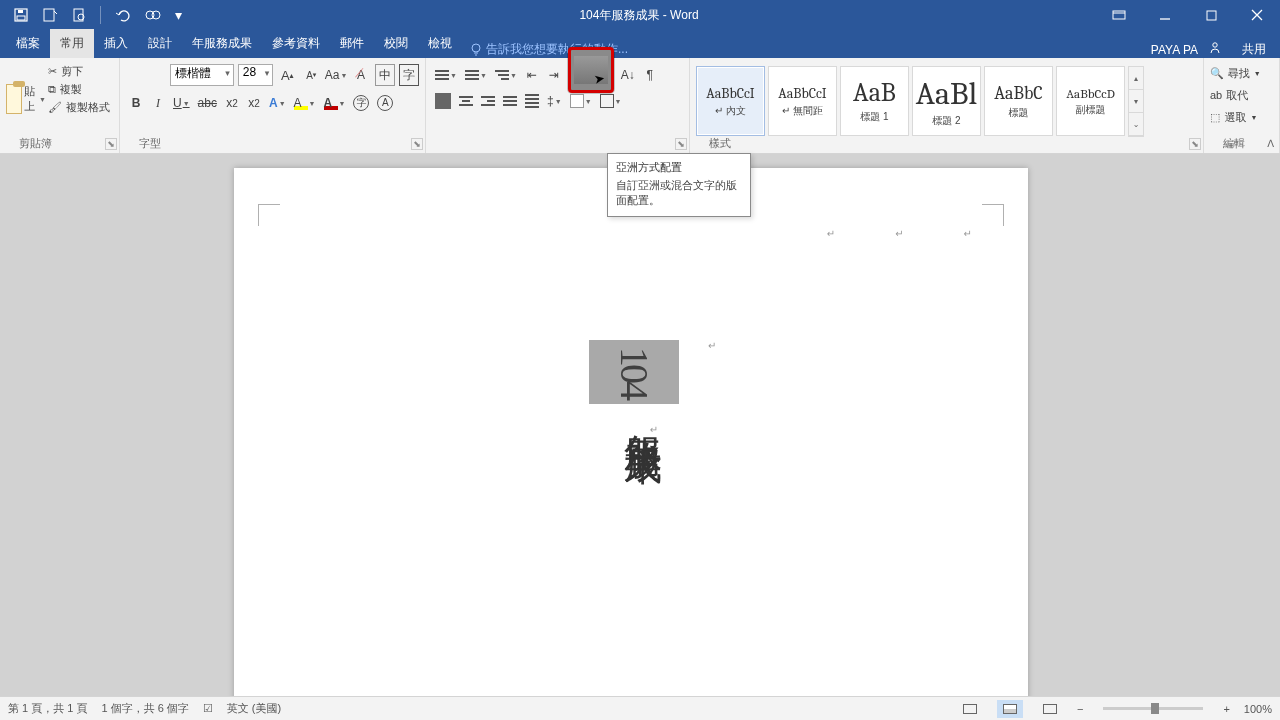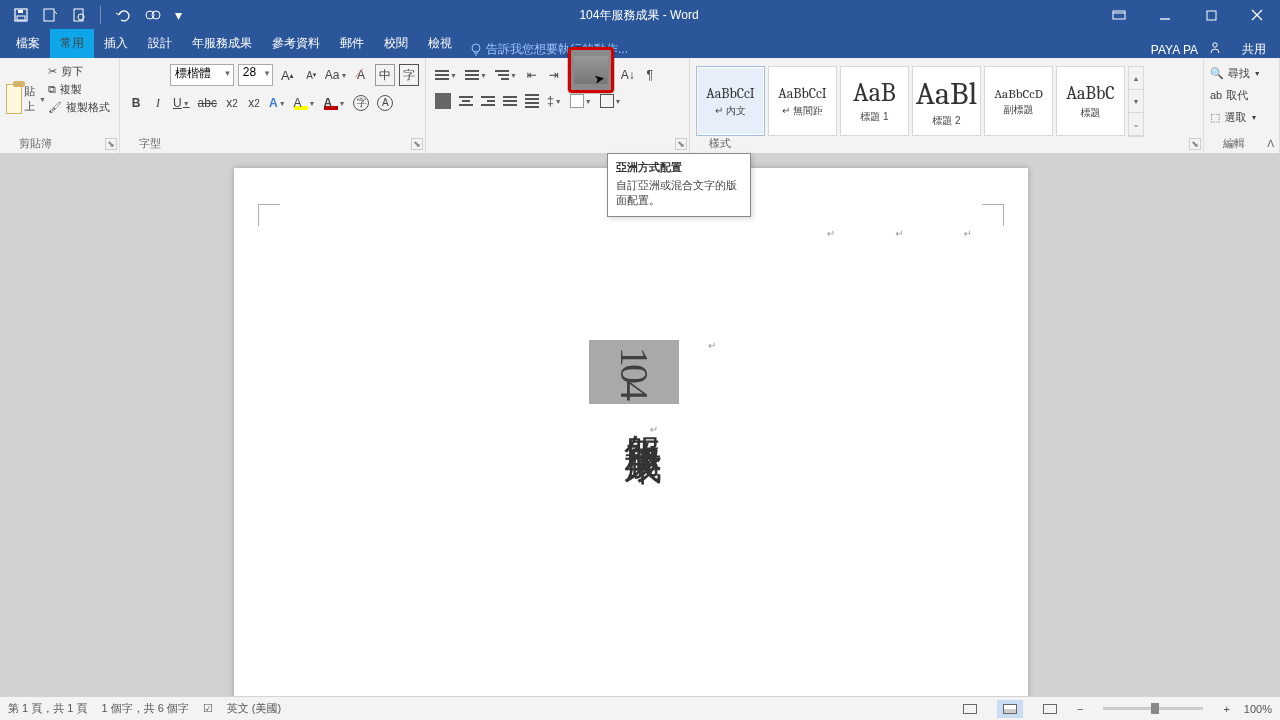--- a/index.html
+++ b/index.html
@@ -10,21 +10,21 @@
 .titlebar .qat { display: flex; align-items: center; gap: 14px; padding-left: 14px; }
 .titlebar .qat-item { color: #fff; font-size: 14px; }
 .titlebar .sep { width: 1px; height: 18px; background: rgba(255,255,255,0.35); }
 .titlebar .title { flex: 1; text-align: center; font-size: 12px; }
 .titlebar .wbtns { display:flex; }
 .titlebar .wbtn { width: 46px; height: 30px; display:flex; align-items:center; justify-content:center; color:#fff; font-size:12px;}
 
 
 .tabsrow { height: 28px; background: #2b579a; display:flex; align-items:flex-end; color:#fff; font-size:12px; padding-left:6px;}
 .tab { padding: 6px 10px 6px 10px; cursor:default; }
-.tab.active { background:#0ea5e9; color:#444; }
+.tab.active { background:#e5e5e5; color:#444; }
 .tabsrow .tell { margin-left: 8px; color: #9dc3ff; display:flex; align-items:center; gap:4px;}
 .tabsrow .right { margin-left:auto; display:flex; align-items:center; gap:10px; padding-right:14px; color:#fff;}
 .tabsrow .right .share{ display:flex; align-items:flex-start; gap:20px;}
 
 
 .ribbon { height: 96px; background:#f3f3f3; border-bottom:1px solid #d4d4d4; display:flex; position:relative;}
 .group { border-right:1px solid #dcdcdc; padding: 4px 6px 0 6px; position:relative; display:flex; flex-direction:column; }
 .group .label { position:absolute; bottom:2px; left:0; right:0; text-align:left; font-size:11px; color:#666;padding-left:19px;}
 .group .launcher { position:absolute; right:2px; bottom:3px; font-size:9px; color:#888; border:1px solid #ccc; width:12px; height:12px; line-height:10px; text-align:center;}
 
@@ -81,21 +81,21 @@
 .style-scroll div{ height:23px; border-bottom:1px solid #d9d9d9; font-size:8px; display:flex; align-items:center; justify-content:center; color:#666;}
 
 
 .editing{ width:76px;}
 .edit-item{ font-size:11px; color:#444; display:flex; align-items:center; gap:4px; height:22px;}
 
 .collapse{ position:absolute; right:6px; bottom:4px; color:#666; font-size:10px;}
 
 
 .tooltip{ position:absolute; left:607px; top:153px; width:144px; background:#fff; border:1px solid #8a8a8a; padding:6px 8px 8px 8px; font-size:11px; color:#444; box-shadow:2px 2px 5px rgba(0,0,0,0.15);}
-.tooltip .tt-title{ font-weight:bold; margin-bottom:3px; color:#333;}
+.tooltip .tt-title{ font-weight:normal; margin-bottom:3px; color:#333;}
 
 
 .workspace{ position:absolute; top:154px; bottom:24px; left:0; right:0; background:#d2d2d2; overflow:hidden;}
 .page{ position:absolute; left:234px; top:14px; width:794px; height:1000px; background:#fff; box-shadow:0 0 6px rgba(0,0,0,0.25);}
 .corner{ position:absolute; width:22px; height:22px;}
 .corner.tl{ top:36px; left:24px; border-left:1px solid #b0b0b0; border-top:1px solid #b0b0b0;}
 .corner.tr{ top:36px; right:24px; border-right:1px solid #b0b0b0; border-top:1px solid #b0b0b0;}
 .col-marks{ position:absolute; top:60px; right:56px; display:flex; gap:60px; font-size:10px; color:#999;}
 
 .doc-content{ position:absolute; left:355px; top:172px; text-align:center;}
@@ -370,26 +370,26 @@
         </div>
         <div class="style-item">
           <div class="prev" style="font-size:26px">AaB</div>
           <div class="nm">標題 1</div>
         </div>
         <div class="style-item">
           <div class="prev" style="font-size:32px">AaBl</div>
           <div class="nm">標題 2</div>
         </div>
         <div class="style-item">
+          <div class="prev" style="font-size:18px">AaBbC</div>
+          <div class="nm">標題</div>
+        </div>
+        <div class="style-item">
           <div class="prev" style="font-size:13px">AaBbCcD</div>
           <div class="nm">副標題</div>
-        </div>
-        <div class="style-item">
-          <div class="prev" style="font-size:18px">AaBbC</div>
-          <div class="nm">標題</div>
         </div>
         <div class="style-scroll">
           <div>▴</div>
           <div>▾</div>
           <div>⌄</div>
         </div>
       </div>
     <div class="label">樣式</div>
     <div class="launcher">⬊</div>
   </div>

